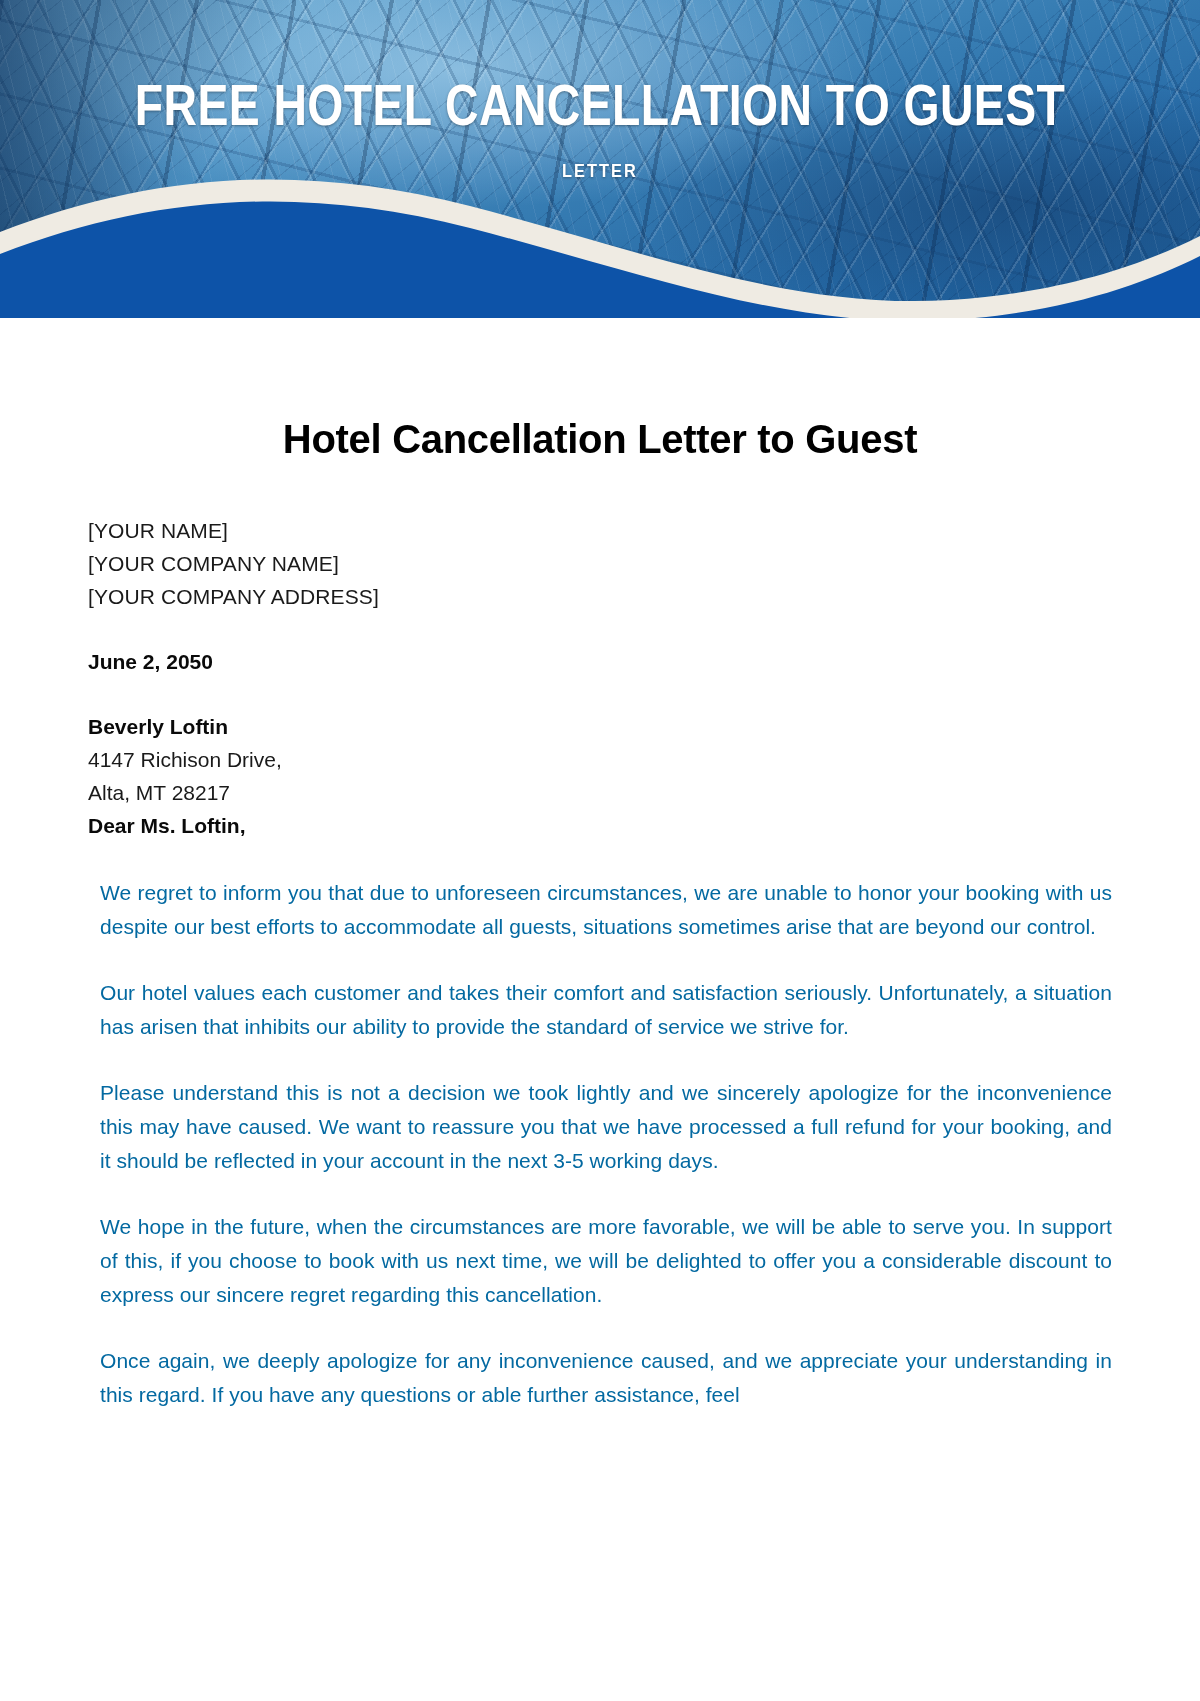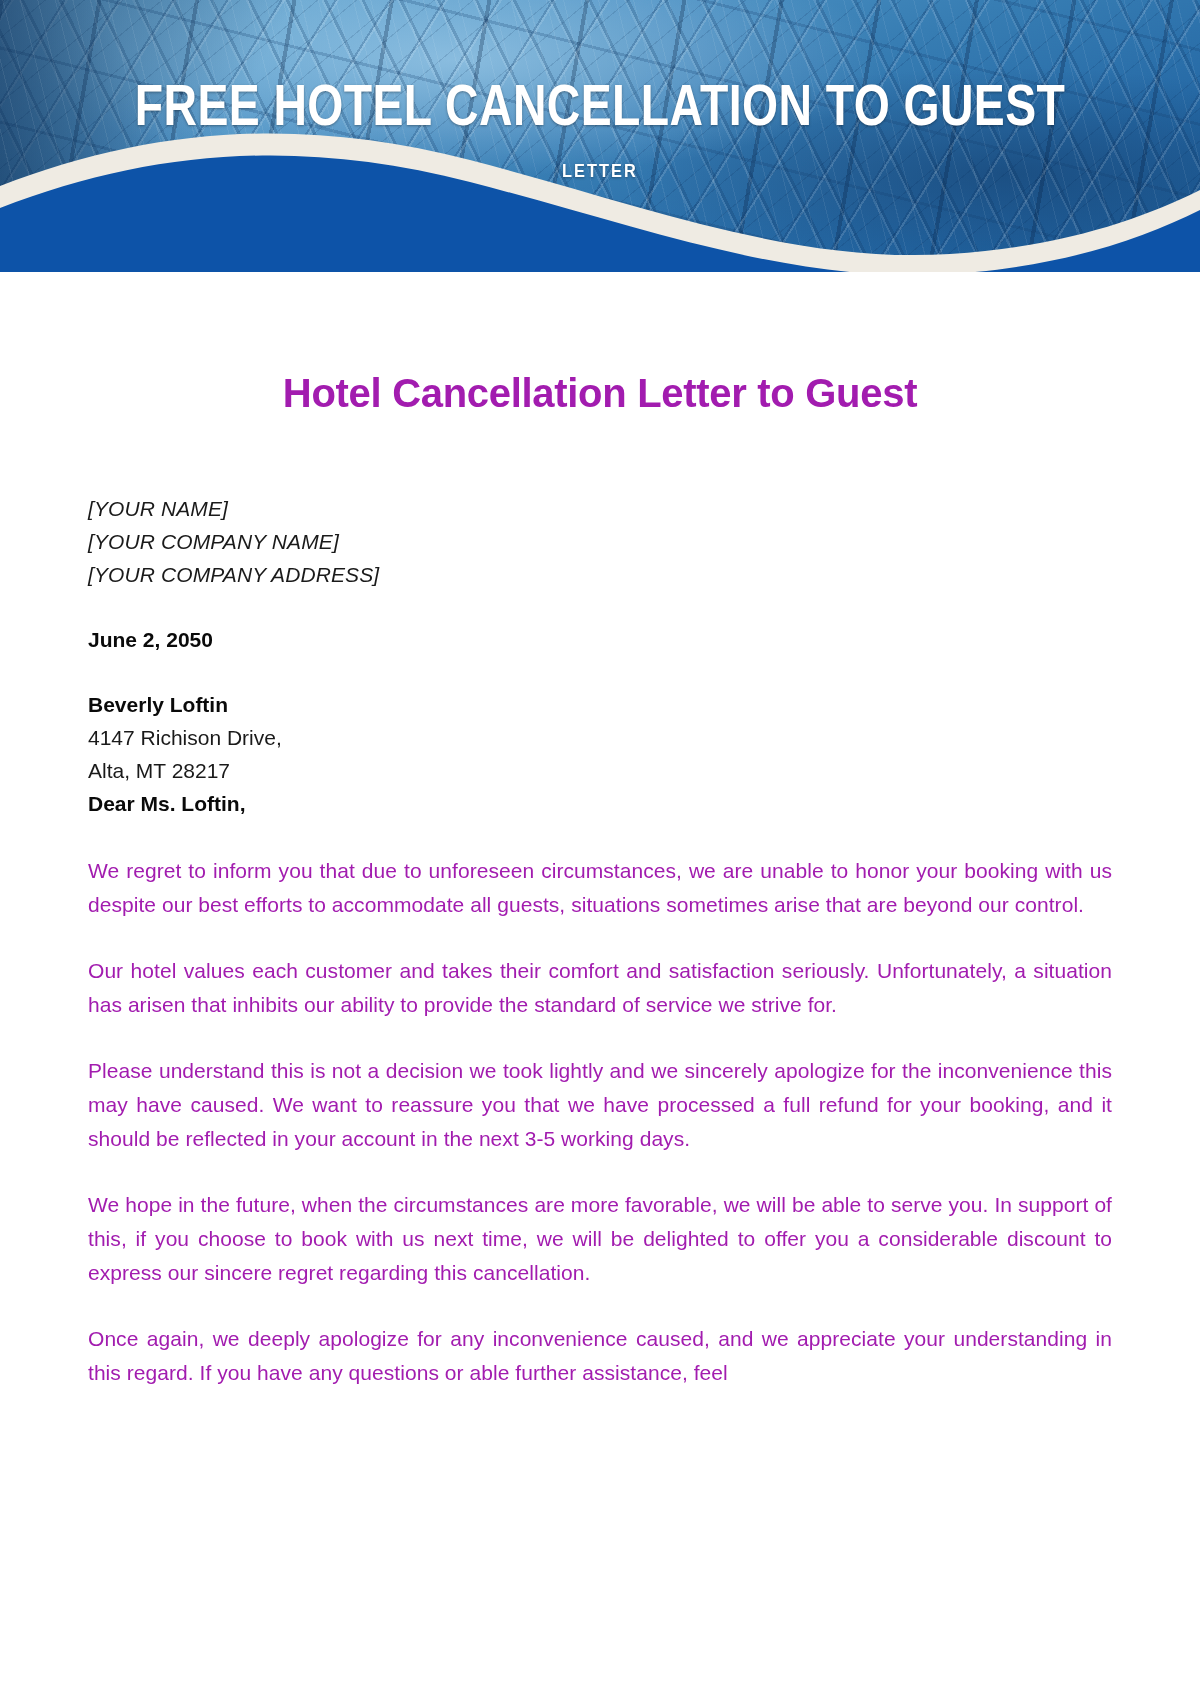--- a/index.html
+++ b/index.html
@@ -15,21 +15,21 @@
     overflow: hidden;
     font-family: "Liberation Sans", sans-serif;
     color: #111111;
     position: relative;
   }
 
   
   .banner {
     position: relative;
     width: 1200px;
-    height: 272px;
+    height: 318px;
     overflow: hidden;
     background: #ec4899;
   }
   
   .banner-photo {
     position: absolute;
     inset: 0;
     background:
       linear-gradient(118deg, rgba(10,40,80,0.55) 0%, rgba(10,40,80,0) 22%),
       linear-gradient(62deg,  rgba(8,35,70,0.50) 0%, rgba(8,35,70,0) 18%),
@@ -129,29 +129,28 @@
   }
   .doc-title {
     margin: 0;
     padding-top: 98px;
     text-align: center;
     font-family: "Liberation Sans", sans-serif;
     font-weight: 700;
     font-size: 40px;
     line-height: 1.15;
     letter-spacing: -0.3px;
-    color: #a21caf;
+    color: #000000;
   }
   .sender-block {
-    margin-top: 76px;
+    margin-top: 52px;
     font-size: 21px;
     line-height: 33px;
     color: #1a1a1a;
     letter-spacing: 0.1px;
-    font-style: italic;
   }
   .sender-block div { white-space: nowrap; }
 
   .date-line {
     margin-top: 32px;
     font-size: 21px;
     font-weight: 700;
     line-height: 33px;
     color: #0a0a0a;
   }
@@ -166,26 +165,26 @@
     color: #0a0a0a;
   }
   .salutation {
     font-size: 21px;
     font-weight: 700;
     line-height: 33px;
     color: #0a0a0a;
   }
   .body-copy { margin-top: 34px; }
   .body-copy p {
-    margin: 0 0 32px 0;
+    margin: 0 0 32px 12px;
     font-size: 21px;
     line-height: 34px;
     text-align: justify;
     text-justify: inter-word;
-    color: #a21caf;
+    color: #0369a1;
     letter-spacing: 0.05px;
   }
   .body-copy p:last-child { margin-bottom: 0; }
 </style>
 </head>
 <body>
 
 <header class="banner">
   <div class="banner-photo"></div>
 

